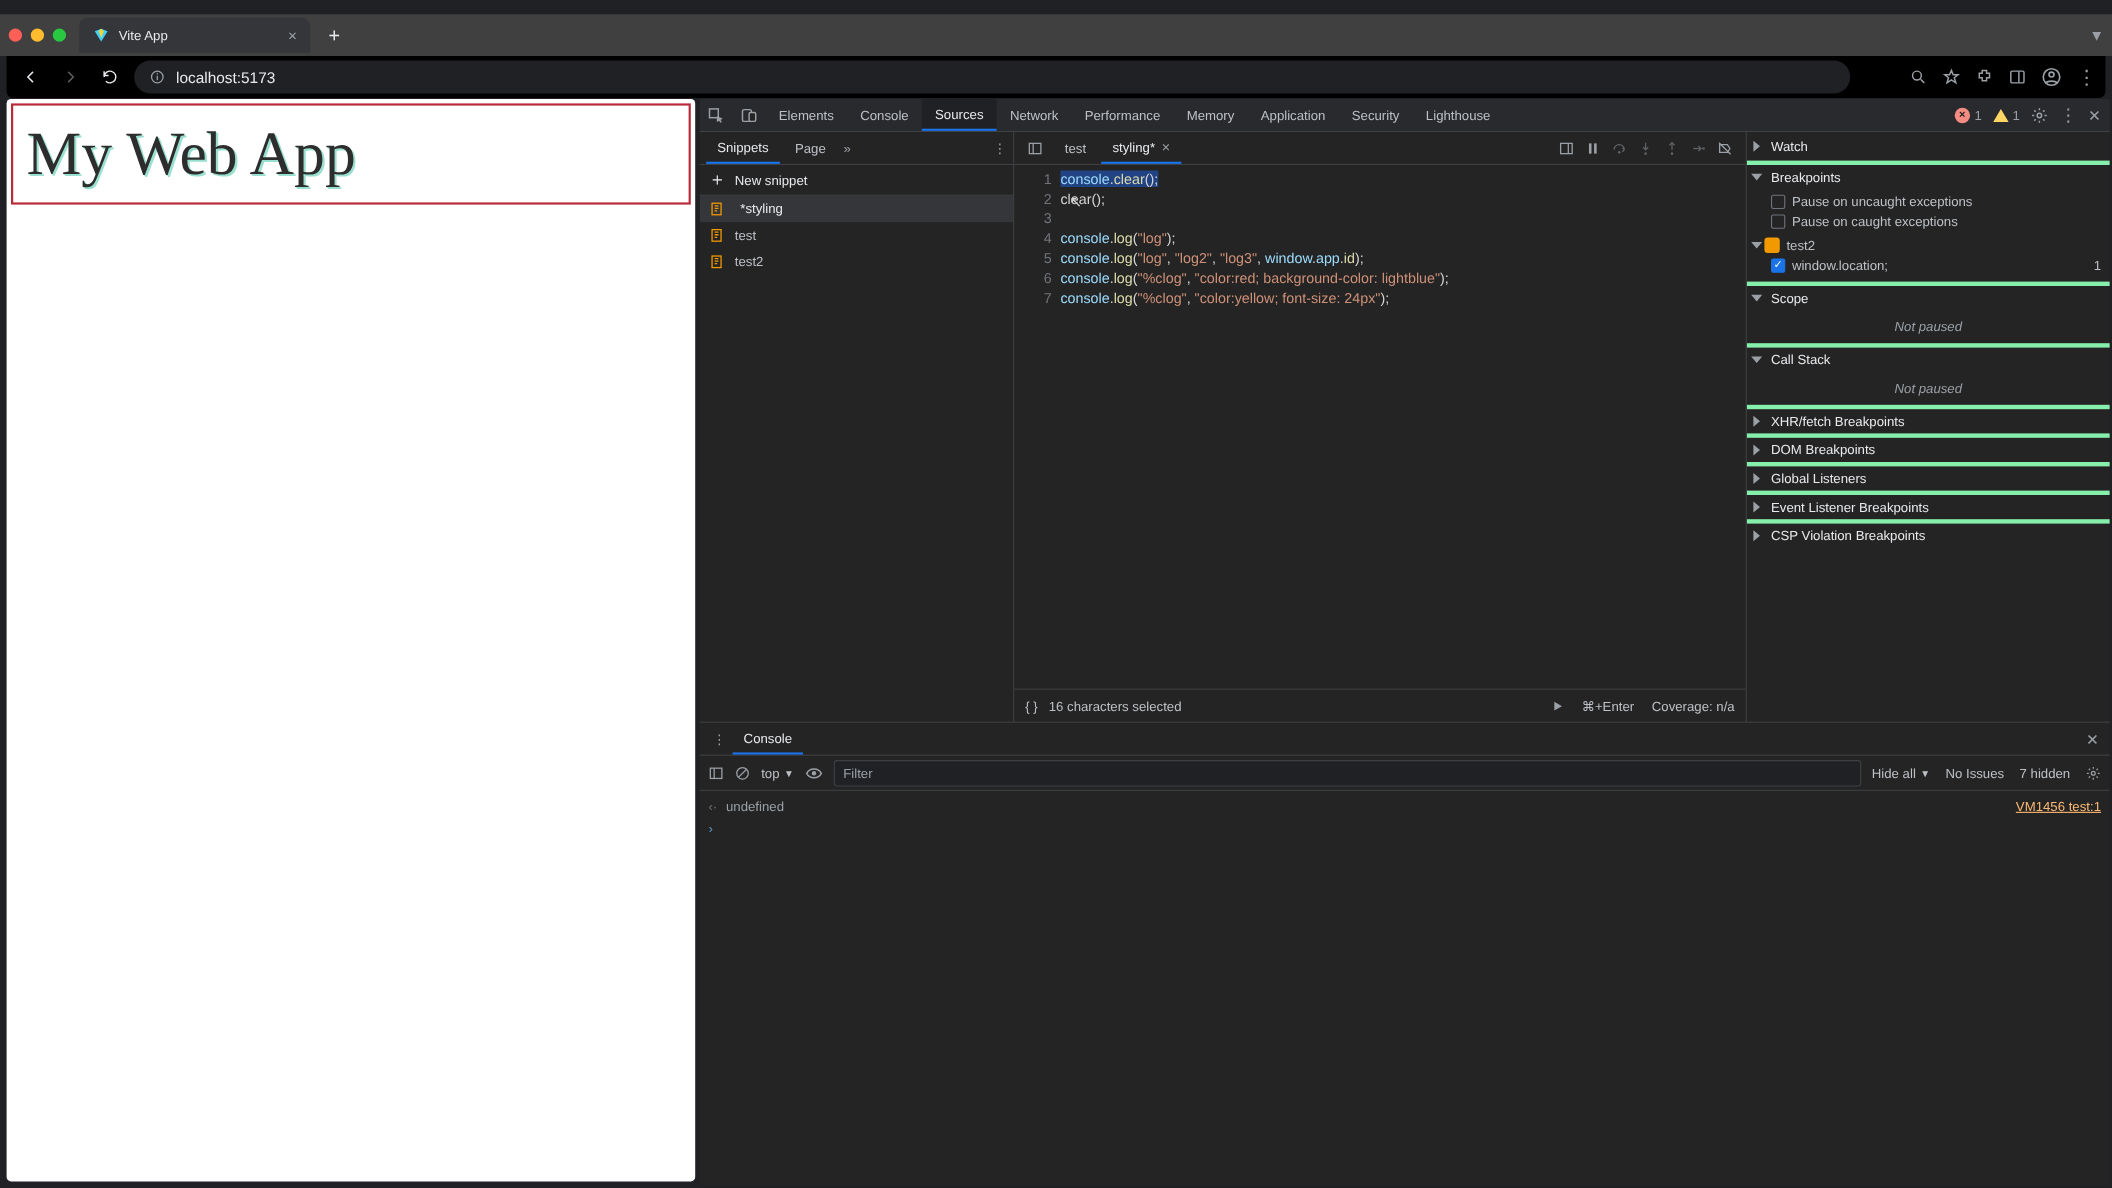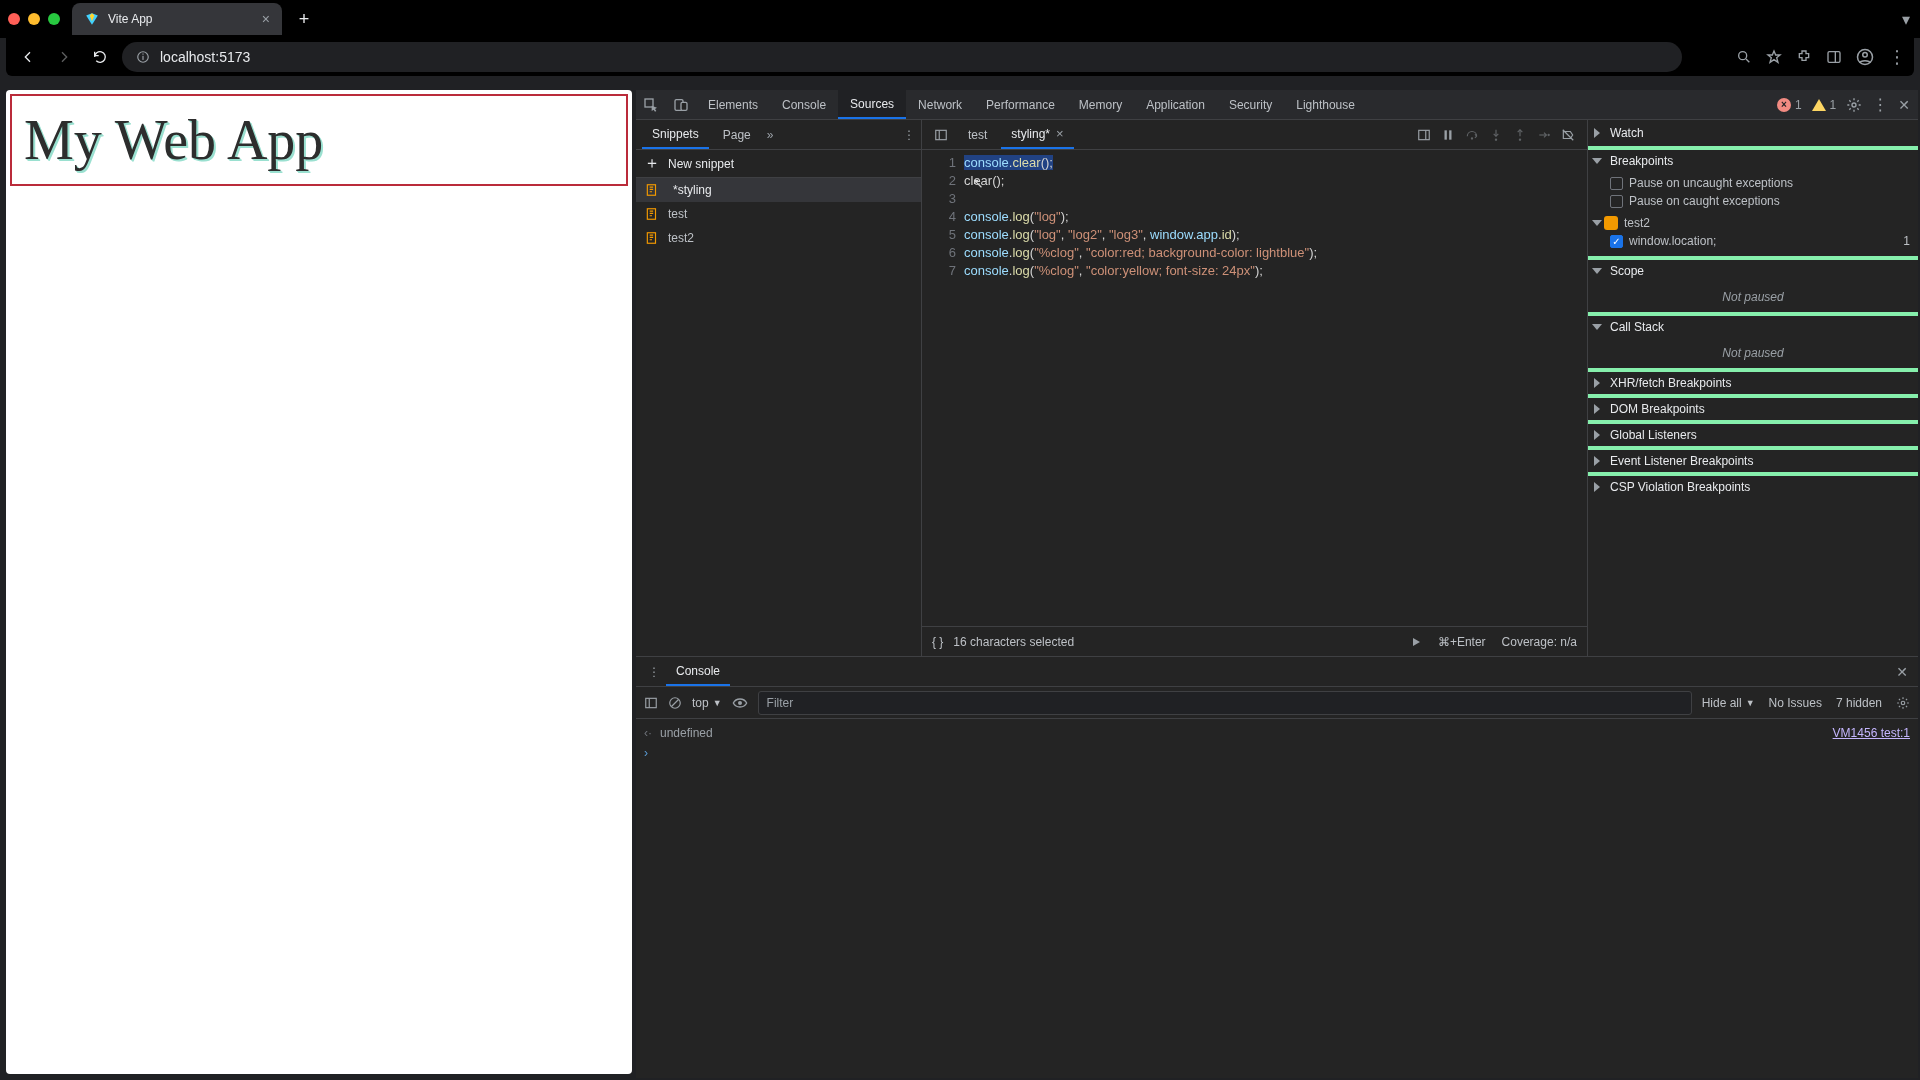--- a/index.html
+++ b/index.html
@@ -1,20 +1,20 @@
 <!DOCTYPE html>
 <html><head>
 <meta charset="utf-8">
 <style>
   * { box-sizing: border-box; margin: 0; padding: 0; font-family: -apple-system, "Helvetica Neue", Arial, sans-serif; }
   html, body { width: 1920px; height: 1080px; background: #202124; color: #e8eaed; overflow: hidden; }
   body { transform: scale(1); transform-origin: top left; }
 
   
-  .tabstrip { height: 38px; background: #000000; display: flex; align-items: center; padding-left: 8px; }
+  .tabstrip { height: 38px; background: #404040; display: flex; align-items: center; padding-left: 8px; margin-top: 13px; }
   .window-controls { display: flex; gap: 8px; margin-right: 12px; }
   .dot { width: 12px; height: 12px; border-radius: 50%; }
   .tab { display: flex; align-items: center; gap: 8px; background: #35363a; border-radius: 8px 8px 0 0; padding: 0 12px; height: 32px; min-width: 210px; color: #e8eaed; font-size: 12px; }
   .tab-favicon { width: 16px; height: 16px; display: inline-flex; align-items: center; justify-content: center; }
   .tab-close { margin-left: auto; font-size: 14px; color: #9aa0a6; }
   .newtab { width: 28px; height: 28px; display: flex; align-items: center; justify-content: center; color: #e8eaed; margin-left: 8px; font-size: 18px; }
   .tabstrip-right { margin-left: auto; margin-right: 10px; display:flex; gap:12px; }
 
   .toolbar { height: 38px; background: #000000; display: flex; align-items: center; padding: 0 8px; gap: 8px; border-bottom-left-radius: 6px; border-bottom-right-radius: 6px; margin: 0 6px 6px 6px; }
   .nav-btn { width: 28px; height: 28px; display: flex; align-items: center; justify-content: center; color: #9aa0a6; border-radius: 14px; }
@@ -85,21 +85,21 @@
   .drawer { flex:1; display:flex; flex-direction:column; border-top:1px solid #3f4043; min-height:0; }
   .drawer-tabs { height:30px; display:flex; align-items:center; padding:0 6px; border-bottom:1px solid #3f4043; }
   .drawer-tab { padding:0 10px; height:100%; display:flex; align-items:center; border-bottom:2px solid #1a73e8; }
   .drawer-close { margin-left:auto; color:#9aa0a6; padding-right:4px; font-size:14px; }
   .console-toolbar { height:32px; display:flex; align-items:center; gap:10px; padding:0 8px; border-bottom:1px solid #3f4043; color:#bdc1c6; }
   .console-filter { flex:1; background:#202124; border:1px solid #3f4043; border-radius:3px; height:24px; padding:0 8px; color:#9aa0a6; display:flex; align-items:center; }
   .console-toolbar-right { display:flex; gap:14px; align-items:center; }
   .console-body { flex:1; font-family: Menlo, Consolas, monospace; font-size:12px; padding:4px 8px; }
   .console-row { display:flex; align-items:center; gap:8px; color:#9aa0a6; height:20px; }
   .console-row .ret { color:#6f737a; }
-  .console-row .src { margin-left:auto; color:#c4b5fd; text-decoration:underline; }
+  .console-row .src { margin-left:auto; color:#fdba74; text-decoration:underline; }
   .console-prompt { color:#5a9bd4; }
 
   .tri { display:inline-block; width:0; height:0; border-top:5px solid transparent; border-bottom:5px solid transparent; border-left:6px solid #9aa0a6; margin-right:4px; }
   .tri.down { transform: rotate(90deg); }
 
   svg { display:block; }
 </style>
 </head>
 <body>
 

